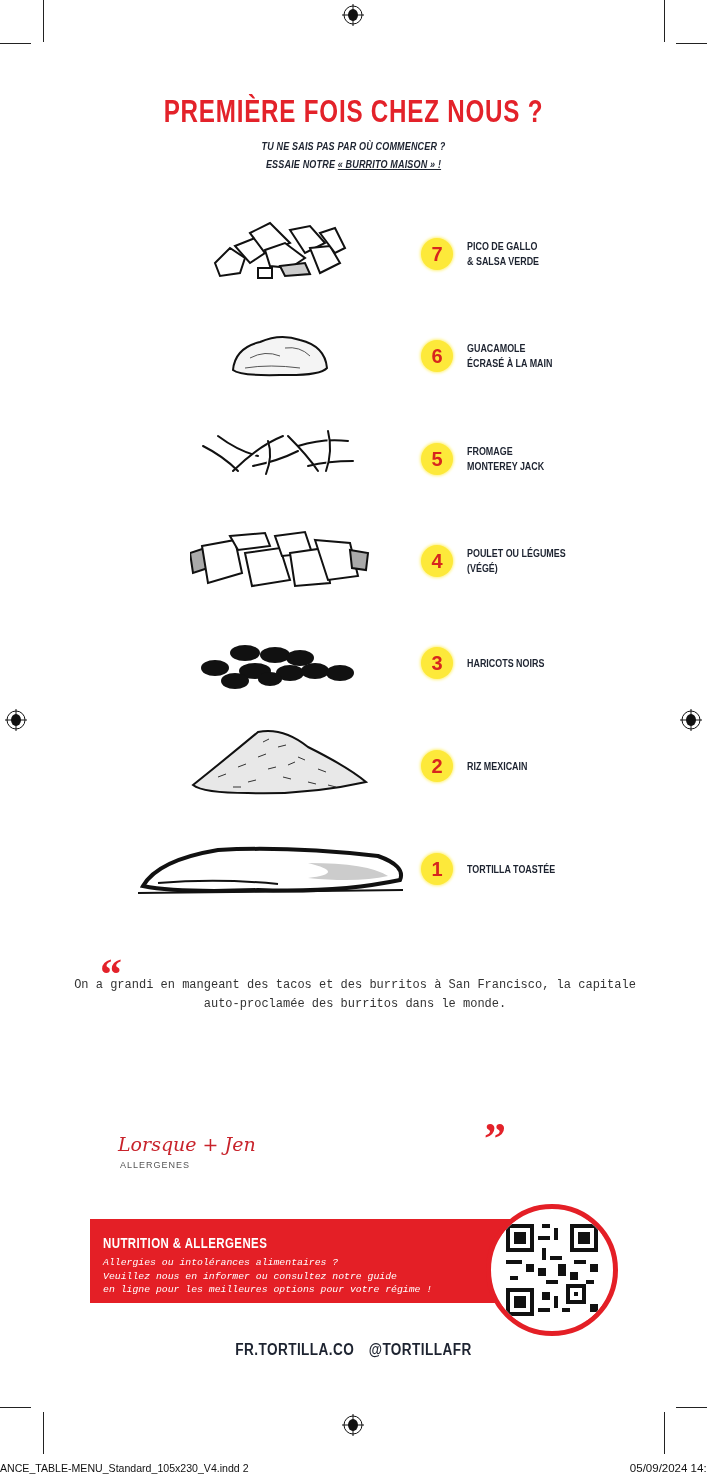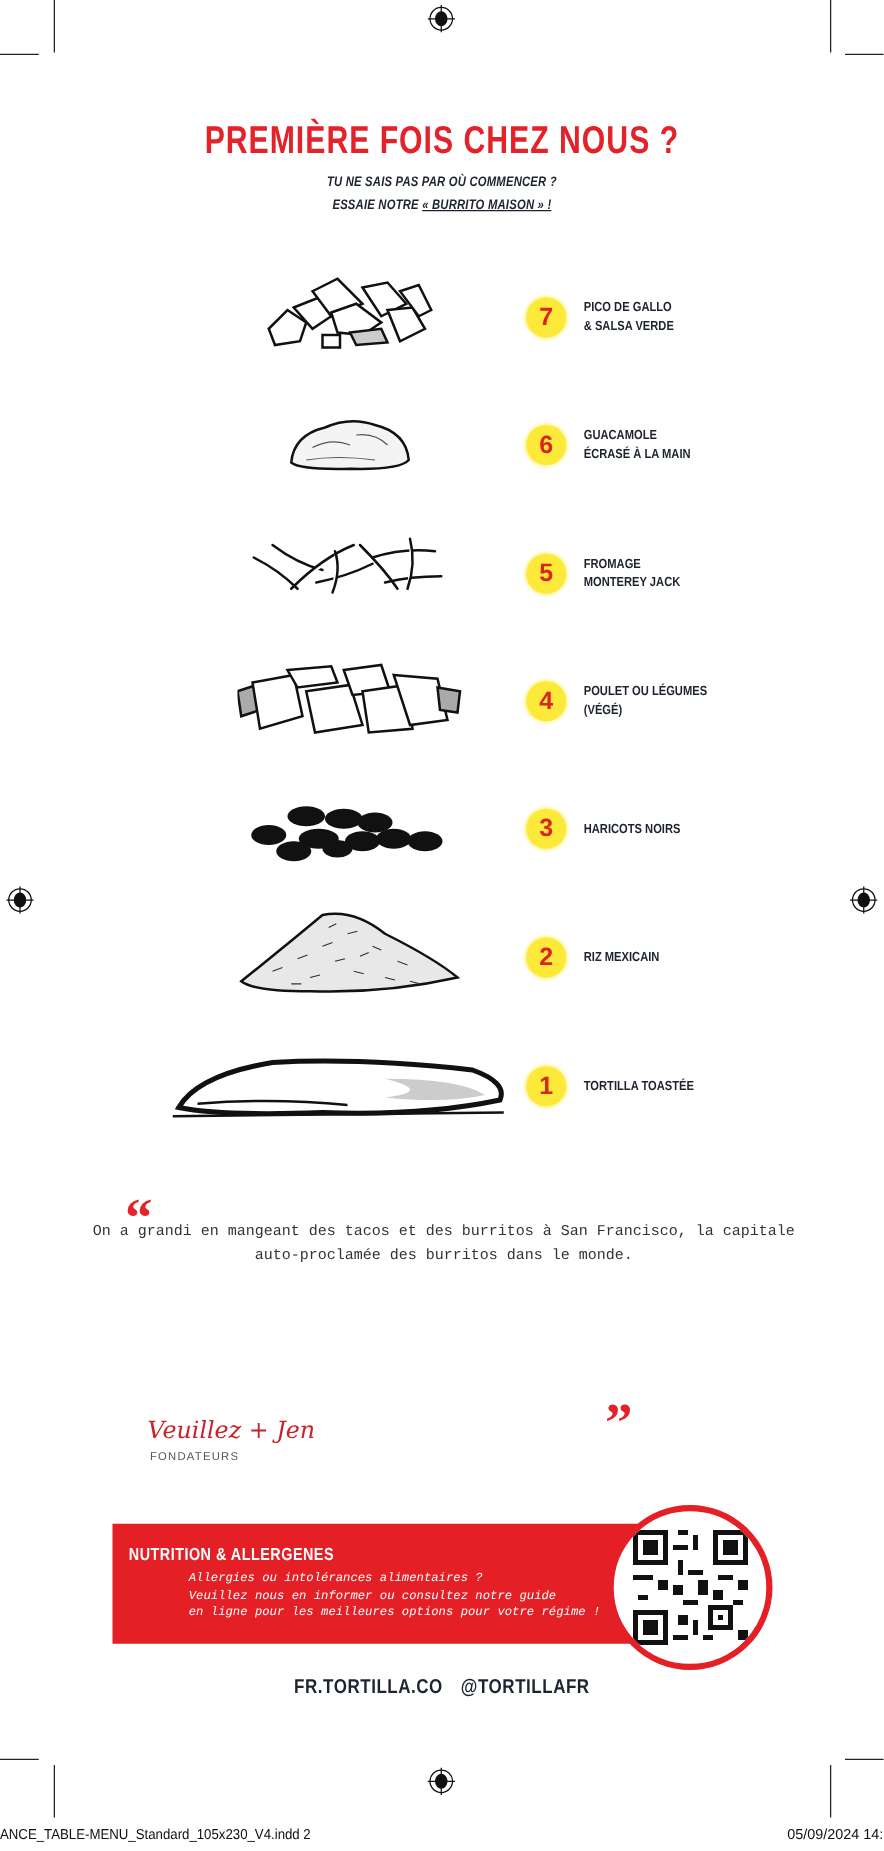--- a/index.html
+++ b/index.html
@@ -54,32 +54,31 @@
     .story p { margin: 0 0 5px 0; }
     .signature {
       position: absolute; left: 118px; top: 1133px;
       font-family: "DejaVu Serif", serif; font-style: italic; font-size: 19px; color: #c8232b;
     }
     .sig-sub {
       position: absolute; left: 120px; top: 1160px; font-size: 9px; letter-spacing: 1px; color: #555;
     }
 
     .nutrition {
-      position: absolute; left: 90px; top: 1219px; width: 440px; height: 96px;
+      position: absolute; left: 90px; top: 1219px; width: 440px; height: 84px;
       background: #e41f26;
     }
     .nutrition .ntitle {
       position: absolute; left: 13px; top: 16px; color: #fff; font-weight: bold; font-size: 14px;
       transform: scaleX(0.82); transform-origin: left center; letter-spacing: 0.5px;
     }
     .nutrition .nbody {
       position: absolute; left: 13px; top: 37px; color: #fff;
       font-family: "Liberation Mono", monospace; font-style: italic; font-size: 9.8px; line-height: 13.5px;
       white-space: pre-line;
-      margin-left: 48px;
     }
     .qr-ring {
       position: absolute; left: 486px; top: 1204px; width: 132px; height: 132px;
       border-radius: 50%; background: #fff; border: 5px solid #e41f26; box-sizing: border-box;
       display: flex; align-items: center; justify-content: center; overflow: hidden;
     }
     .footer-links {
       position: absolute; left: 0; width: 707px; top: 1341px; text-align: center;
       font-weight: bold; font-size: 16px; color: #1d2330; letter-spacing: 0.5px;
       transform: scaleX(0.85); transform-origin: center;
@@ -234,22 +233,22 @@
 <div class="step" style="top:851px;">
   <div class="num">1</div>
   <div class="label">TORTILLA TOASTÉE</div>
 </div>
 
 <div class="quote-mark" style="left:100px;top:960px;">“</div>
 <div class="story" style="top:976px;">
   <p>On a grandi en mangeant des tacos et des burritos à San Francisco, la capitale auto-proclamée des burritos dans le monde.</p>
 </div>
 <div class="quote-mark" style="left:484px;top:1124px;">”</div>
-<div class="signature">Veuillez + Jen</div>
-<div class="sig-sub">FONDATEURS</div>
+<div class="signature">Lorsque + Jen</div>
+<div class="sig-sub">ALLERGENES</div>
 
 <div class="nutrition">
   <div class="ntitle">NUTRITION &amp; ALLERGENES</div>
   <div class="nbody">Allergies ou intolérances alimentaires ?
 Veuillez nous en informer ou consultez notre guide
 en ligne pour les meilleures options pour votre régime !</div>
 </div>
 <div class="qr-ring">
   <svg width="100" height="100" viewBox="0 0 25 25" shape-rendering="crispEdges">
     <rect width="25" height="25" fill="#fff"></rect>

